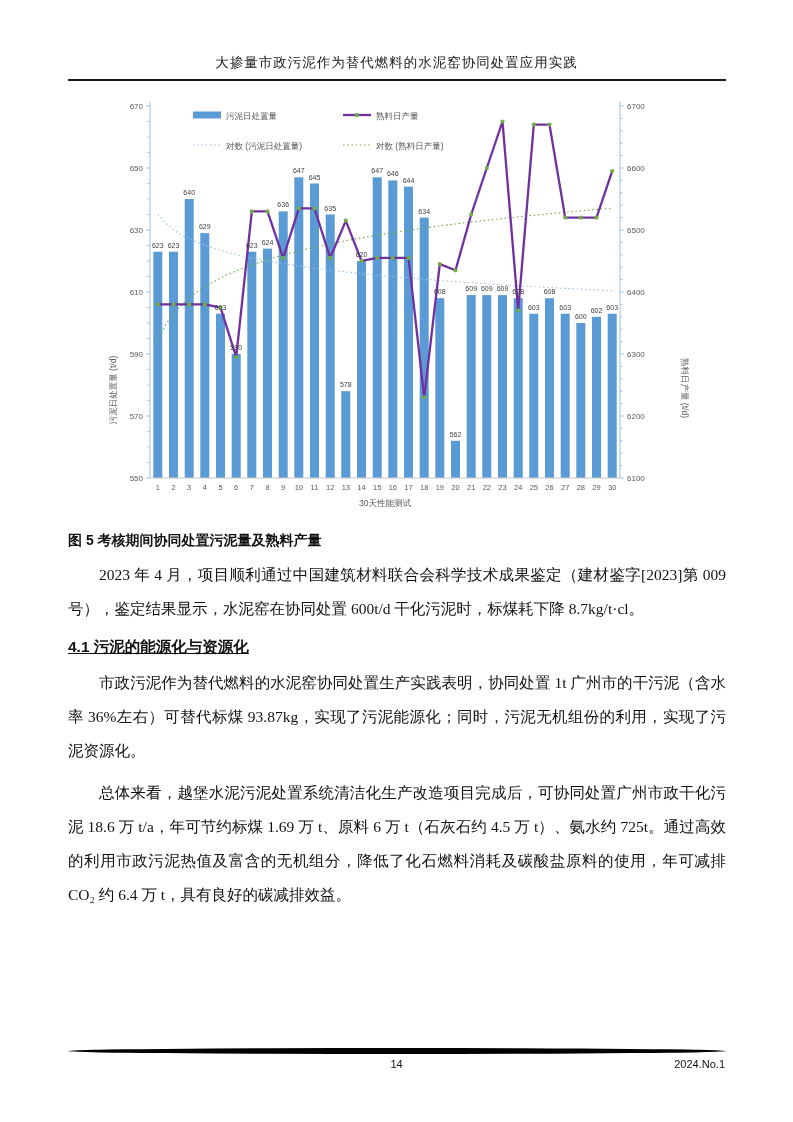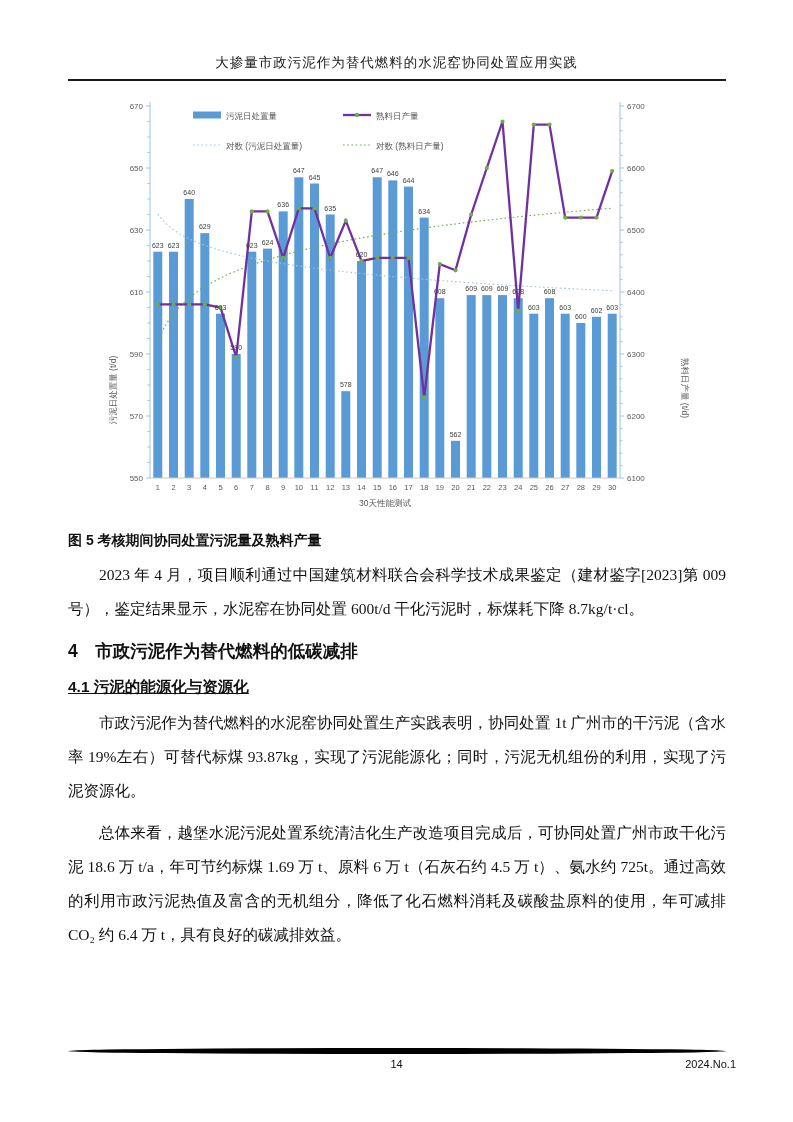--- a/index.html
+++ b/index.html
@@ -42,21 +42,21 @@
   .p3{margin-top:8px !important;}
   .ftr-bar{
     position:absolute;top:1048px;left:68px;width:658px;height:6px;background:#000;
     clip-path:ellipse(50% 50% at 50% 50%);
   }
   .ftr-page{
     position:absolute;top:1058px;left:0;width:100%;text-align:center;
     font-family:"Liberation Sans","DejaVu Sans",sans-serif;font-size:11px;color:#111;
   }
   .ftr-issue{
-    position:absolute;top:1058px;right:57px;
+    position:absolute;top:1058px;right:68px;
     font-family:"Liberation Sans","DejaVu Sans",sans-serif;font-size:11px;color:#111;
   }
 </style>
 </head>
 <body>
 
 <div class="page">
 
   <div class="hdr-title">大掺量市政污泥作为替代燃料的水泥窑协同处置应用实践</div>
   <div class="hdr-rule"></div>
@@ -284,23 +284,22 @@
           <text x="148" y="58.5" font-size="8.5px" fill="#595959">对数 (污泥日处置量)</text>
           <line x1="265" y1="55" x2="293" y2="55" stroke="#70AD47" stroke-width="1.1" stroke-dasharray="1.6 2.6"></line>
           <text x="298" y="58.5" font-size="8.5px" fill="#595959">对数 (熟料日产量)</text>
         </g>
       </svg>
   </div>
 
   <div class="content">
     <div class="fig-caption">图 5  考核期间协同处置污泥量及熟料产量</div>
     <p class="p1">2023 年 4 月，项目顺利通过中国建筑材料联合会科学技术成果鉴定（建材鉴字[2023]第 009 号），鉴定结果显示，水泥窑在协同处置 600t/d 干化污泥时，标煤耗下降 8.7kg/t·cl。</p>
-    <div class="h1">4　市政污泥作为替代燃料的低碳减排</div>
     <div class="h2">4.1 污泥的能源化与资源化</div>
-    <p class="p2">市政污泥作为替代燃料的水泥窑协同处置生产实践表明，协同处置 1t 广州市的干污泥（含水率 19%左右）可替代标煤 93.87kg，实现了污泥能源化；同时，污泥无机组份的利用，实现了污泥资源化。</p>
+    <p class="p2">市政污泥作为替代燃料的水泥窑协同处置生产实践表明，协同处置 1t 广州市的干污泥（含水率 36%左右）可替代标煤 93.87kg，实现了污泥能源化；同时，污泥无机组份的利用，实现了污泥资源化。</p>
     <p class="p3">总体来看，越堡水泥污泥处置系统清洁化生产改造项目完成后，可协同处置广州市政干化污泥 18.6 万 t/a，年可节约标煤 1.69 万 t、原料 6 万 t（石灰石约 4.5 万 t）、氨水约 725t。通过高效的利用市政污泥热值及富含的无机组分，降低了化石燃料消耗及碳酸盐原料的使用，年可减排 CO₂ 约 6.4 万 t，具有良好的碳减排效益。</p>
   </div>
 
   <div class="ftr-bar"></div>
   <div class="ftr-page">14</div>
   <div class="ftr-issue">2024.No.1</div>
 
 </div>
 
 </body></html>

